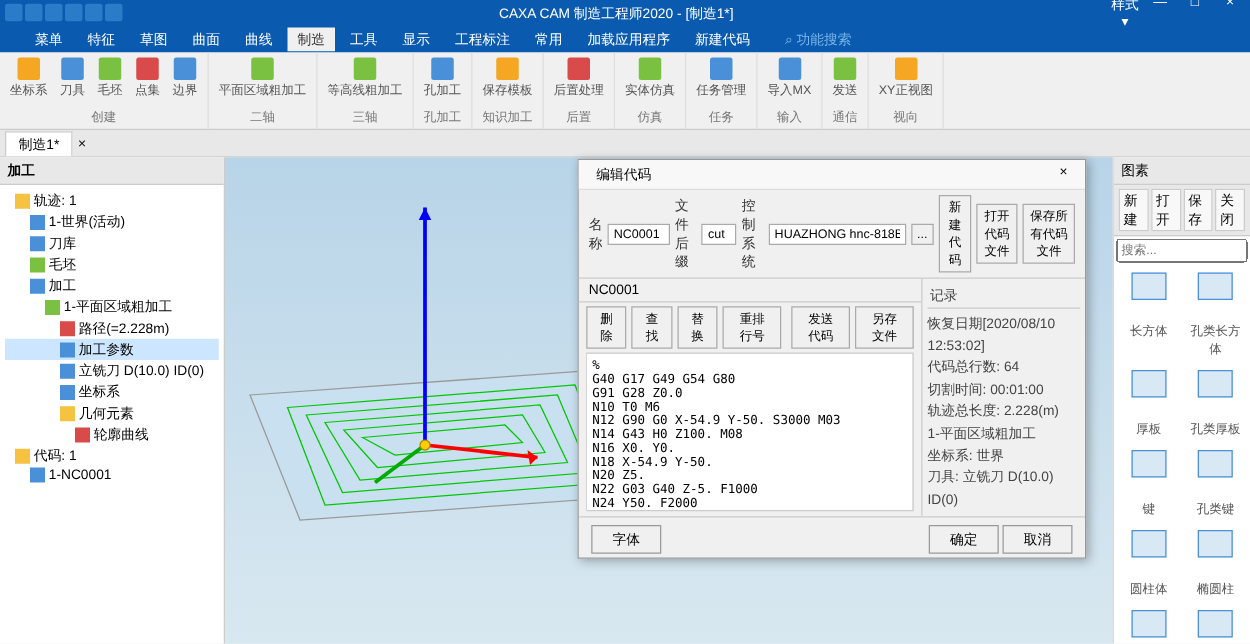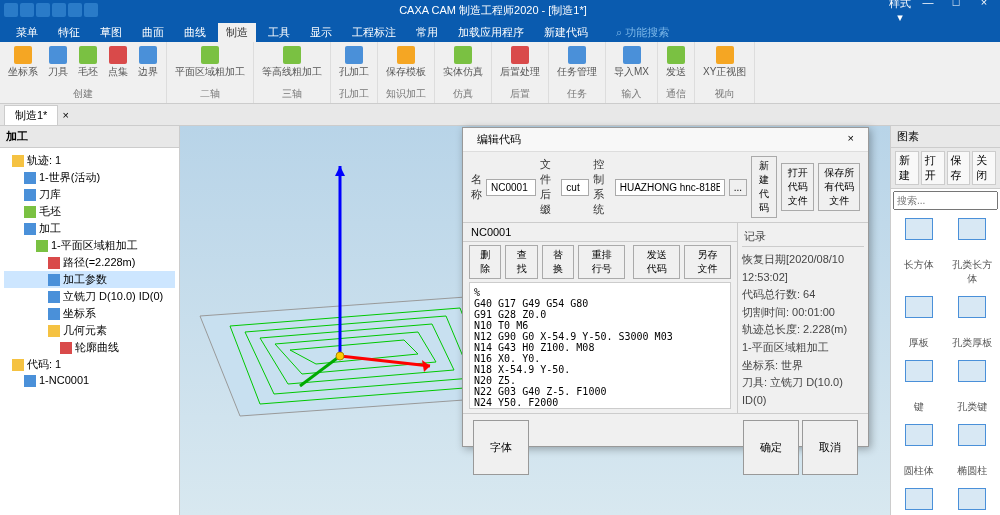--- a/index.html
+++ b/index.html
@@ -3,21 +3,21 @@
 <meta charset="utf-8">
 <style>
 *{margin:0;padding:0;box-sizing:border-box;font-family:"Microsoft YaHei",sans-serif;font-size:11px}
 body{width:1000px;height:515px;background:#f0f0f0;overflow:hidden;position:relative}
 .titlebar{height:20px;background:#0a5baf;color:#fff;display:flex;align-items:center;padding:0 4px}
 .titlebar .qat{display:flex;gap:2px}
 .titlebar .qat span{width:14px;height:14px;display:inline-block;background:#2a7bc8;border-radius:2px}
 .titlebar .title{flex:1;text-align:center;font-size:11px}
 .titlebar .wbtns{display:flex;gap:4px}
 .titlebar .wbtns span{width:24px;text-align:center;cursor:pointer}
-.menubar{height:22px;background:#0a5baf;color:#fff;display:flex;align-items:flex-end;padding:0 8px;gap:4px}
+.menubar{height:22px;background:#0a5baf;color:#fff;display:flex;align-items:center;padding:0 20px;gap:4px}
 .menubar span{padding:2px 8px;cursor:pointer}
 .menubar span.active{background:#f0f0f0;color:#333}
 .menubar .search{margin-left:8px;color:#7ab6e8}
 .ribbon{height:62px;background:#f0f0f0;border-bottom:1px solid #ccc;display:flex}
 .ribbon-group{border-right:1px solid #ddd;padding:2px 6px;display:flex;flex-direction:column;align-items:center}
 .ribbon-group .icons{display:flex;gap:6px;flex:1;align-items:flex-start}
 .ribbon-group .ico{display:flex;flex-direction:column;align-items:center;gap:1px;cursor:pointer;padding:2px}
 .ribbon-group .ico .i{width:18px;height:18px;background:#4a90d9;border-radius:2px}
 .ribbon-group .ico .lbl{font-size:10px;color:#555;white-space:nowrap}
 .ribbon-group .gname{font-size:10px;color:#777;text-align:center}
@@ -52,21 +52,21 @@
 .dialog .body{flex:1;display:flex;border-top:1px solid #ccc}
 .dialog .code-area{flex:1;display:flex;flex-direction:column;border-right:1px solid #ccc}
 .dialog .code-area .ctabs{padding:3px 6px;display:flex;gap:4px;align-items:center}
 .dialog .code-area .ctabs button{font-size:10px;padding:2px 8px;border:1px solid #aaa;background:#f0f0f0;cursor:pointer}
 .dialog .code-area .ctabs .spacer{flex:1}
 .dialog .code-area textarea{flex:1;font-family:monospace;font-size:10px;border:1px solid #ccc;margin:0 6px 4px;padding:4px;resize:none;background:#fff}
 .dialog .side{width:130px;padding:4px;font-size:10px;color:#444;display:flex;flex-direction:column}
 .dialog .side .shdr{padding:2px;border-bottom:1px solid #ccc;margin-bottom:4px}
 .dialog .side .info{flex:1;line-height:1.6}
 .dialog .ftr{padding:6px 10px;display:flex;justify-content:space-between;border-top:1px solid #ccc}
-.dialog .ftr button{padding:19px 16px;font-size:11px;border:1px solid #999;background:#f0f0f0;cursor:pointer}
+.dialog .ftr button{padding:3px 16px;font-size:11px;border:1px solid #999;background:#f0f0f0;cursor:pointer}
 </style>
 </head>
 <body>
 
 <div class="titlebar">
   <div class="qat">
     <span></span>
       <span></span>
       <span></span>
       <span></span>
@@ -156,34 +156,34 @@
         <div class="ico">
           <div class="i" style="background:#f5a623"></div>
           <div class="lbl">保存模板</div>
         </div>
       </div>
       <div class="gname">知识加工</div>
     </div>
     <div class="ribbon-group">
       <div class="icons">
         <div class="ico">
-          <div class="i" style="background:#7ac142"></div>
-          <div class="lbl">实体仿真</div>
-        </div>
-      </div>
-      <div class="gname">仿真</div>
-    </div>
-    <div class="ribbon-group">
-      <div class="icons">
-        <div class="ico">
           <div class="i" style="background:#d94a4a"></div>
           <div class="lbl">后置处理</div>
         </div>
       </div>
       <div class="gname">后置</div>
+    </div>
+    <div class="ribbon-group">
+      <div class="icons">
+        <div class="ico">
+          <div class="i" style="background:#7ac142"></div>
+          <div class="lbl">实体仿真</div>
+        </div>
+      </div>
+      <div class="gname">仿真</div>
     </div>
     <div class="ribbon-group">
       <div class="icons">
         <div class="ico">
           <div class="i" style="background:#4a90d9"></div>
           <div class="lbl">任务管理</div>
         </div>
       </div>
       <div class="gname">任务</div>
     </div>

